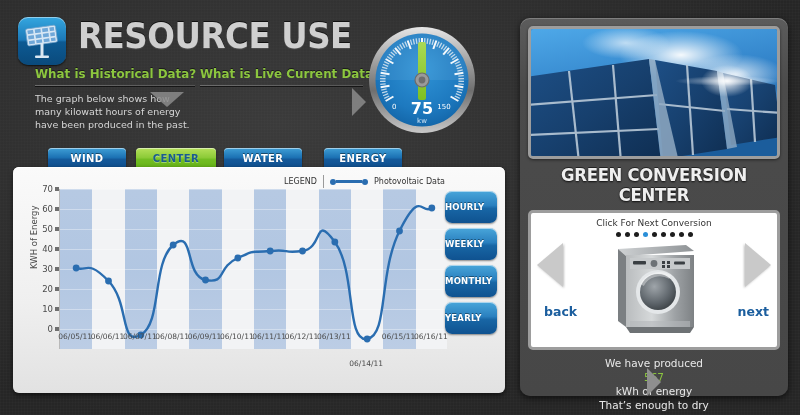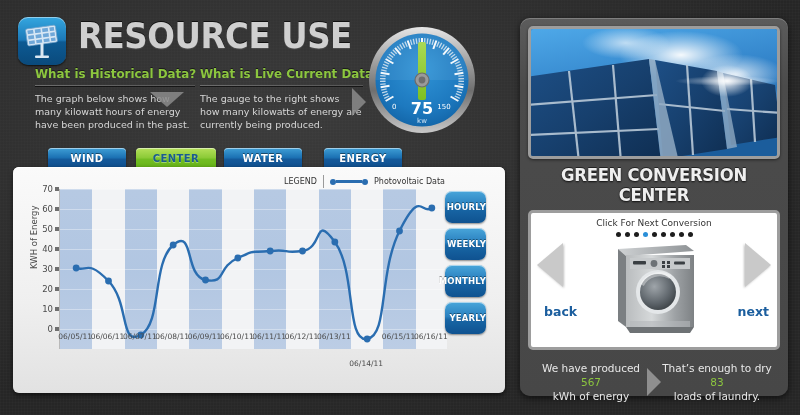--- a/index.html
+++ b/index.html
@@ -148,22 +148,22 @@
     white-space: nowrap;
   }
   .x-tick {
     position: absolute; top: 165px; font-size: 7.5px; color: #4a4a4a;
     transform: translateX(-50%); font-family: "DejaVu Sans", sans-serif; white-space: nowrap;
   }
 
   
   #period-buttons { position: absolute; right: 8px; top: 24px; width: 52px; }
   .period-btn {
-    width: 41px; height: 32px; margin-bottom: 5px; border-radius: 7px;
-    display: flex; align-items: center; justify-content: flex-end;
+    width: 52px; height: 32px; margin-bottom: 5px; border-radius: 7px;
+    display: flex; align-items: center; justify-content: flex-start;
     font-size: 8.5px; font-weight: bold; color: #fff; letter-spacing: 0.2px;
     font-family: "DejaVu Sans", sans-serif;
     background: linear-gradient(180deg, #49a6da 0%, #2a80bf 45%, #1866a5 55%, #0f5290 100%);
     box-shadow: inset 0 1px 0 rgba(255,255,255,0.55), 0 1px 2px rgba(0,0,0,0.45);
     text-shadow: 0 -1px 0 rgba(0,0,0,0.4);
   }
   .period-btn.active {
     background: linear-gradient(180deg, #b9e263 0%, #92ce3c 45%, #76bf24 55%, #68b518 100%);
     color: #18486e; text-shadow: 0 1px 0 rgba(255,255,255,0.4);
   }
@@ -222,21 +222,21 @@
     position: absolute; bottom: 28px; font-size: 12.5px; font-weight: bold;
     color: #1b5e9e; font-family: "DejaVu Sans", sans-serif;
   }
   #back-label { left: 13px; }
   #next-label { right: 8px; }
   #appliance { position: absolute; left: 50%; top: 22px; transform: translateX(-50%); }
 
   #stats-bar {
     margin-top: 6px; width: 252px; height: 52px; position: relative;
     display: flex; align-items: center;
-    color: #e8e8e8; font-family: "DejaVu Sans", sans-serif;
+    color: #e8e8e8; font-family: "DejaVu Sans", sans-serif; flex-direction: column;
   }
   .stat-col { flex: 1; text-align: center; font-size: 10.5px; line-height: 14px; }
   .stat-num { color: #8cc63f; }
   #stats-chevron {
     position: absolute; left: 50%; top: 50%; transform: translate(-50%,-50%);
     width: 0; height: 0;
     border-top: 14px solid transparent; border-bottom: 14px solid transparent;
     border-left: 14px solid #8f8f8f;
   }
 </style>
@@ -277,25 +277,20 @@
     <div class="info-body">
       <div>The graph below shows how</div>
       <div>many kilowatt hours of energy</div>
       <div> have been produced in the past.</div>
     </div>
   </div>
 
   <div class="info-col second">
     <div class="info-head">What is Live Current Data?</div>
     <div class="info-rule"></div>
-    <div class="info-body">
-      <div>The gauge to the right shows</div>
-      <div>how many kilowatts of energy are</div>
-      <div>currently being produced.</div>
-    </div>
   </div>
 
   <div class="grey-arrow-down"></div>
   <div class="grey-arrow-right"></div>
 
   <div id="gauge-wrap">
     <svg width="108" height="108" viewBox="0 0 108 108">
       <defs>
         <linearGradient id="bezel" x1="0" y1="0" x2="0" y2="1">
           <stop offset="0%" stop-color="#e6e6e6"></stop>

